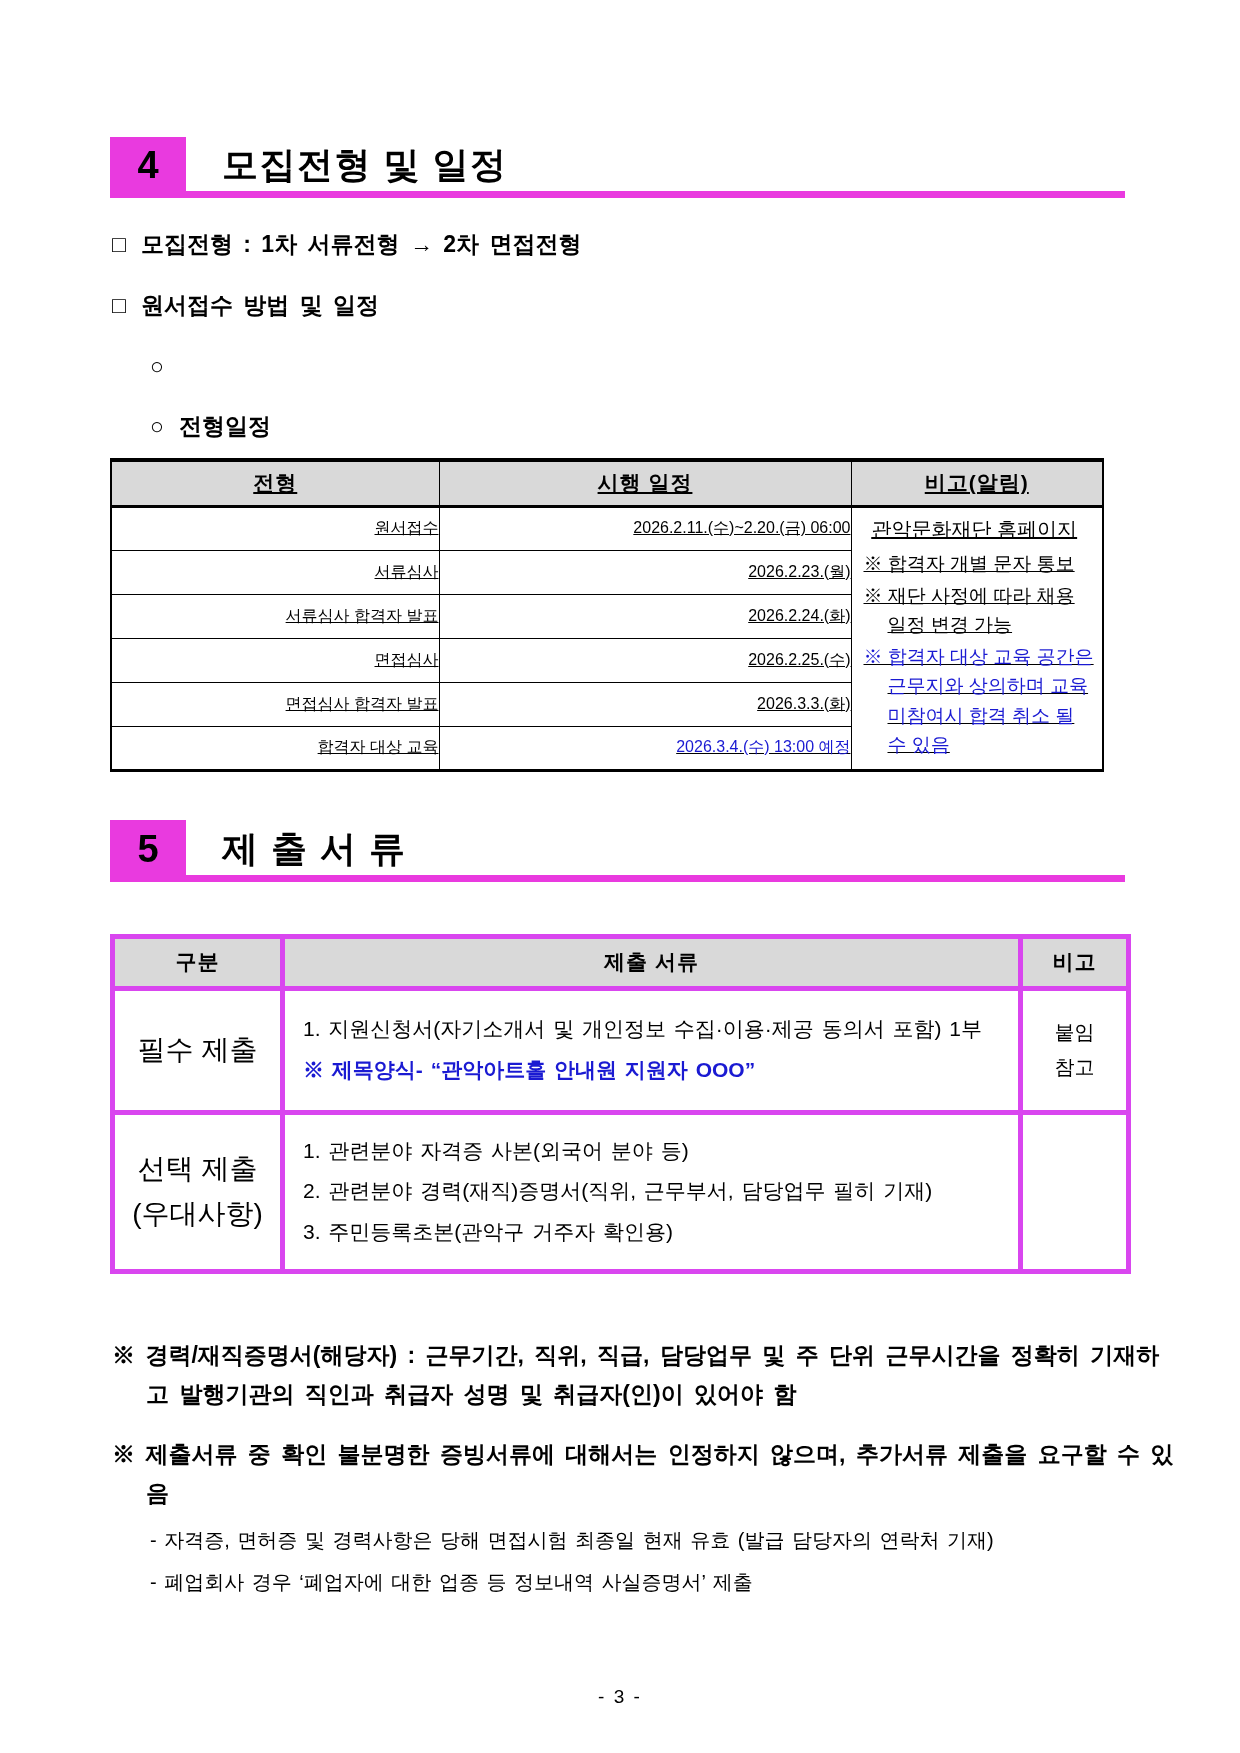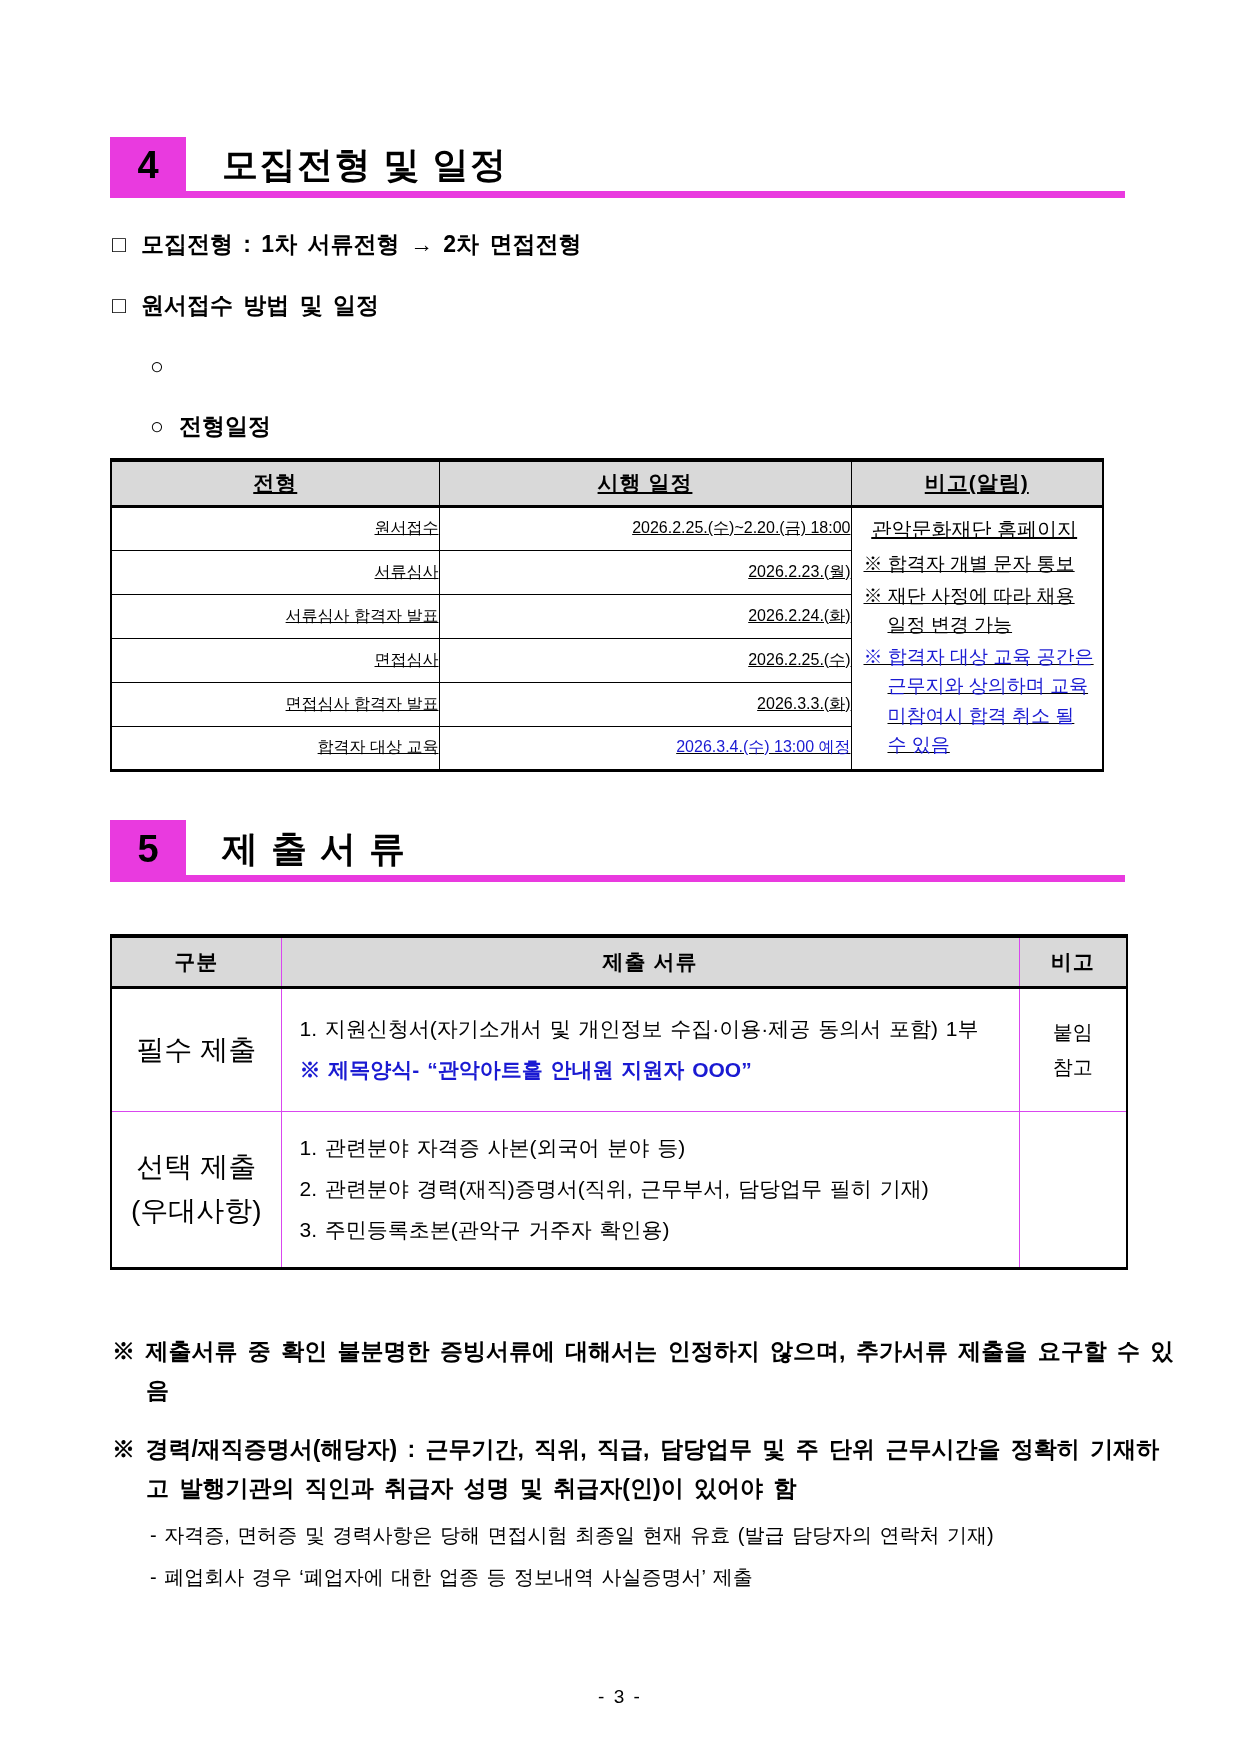--- a/index.html
+++ b/index.html
@@ -40,21 +40,21 @@
     font-size:21px; font-weight:700; border-bottom:3px solid #000; letter-spacing:1px;
   }
   .t1 td.c { text-align:right; height:44px; font-size:16px; font-weight:500; }
   .t1 td.blue-date { color:var(--blue,#1A1AD2); }
   .t1 .note-cell { vertical-align:middle; padding:8px 8px 8px 12px; font-size:19px; font-weight:500; }
   .note-home { display:block; margin:0 0 6px 8px; font-size:20px; text-decoration:underline; }
   .note-item { padding-left:24px; text-indent:-24px; line-height:1.55; margin-top:2px; }
   .note-item.blue { color:var(--blue,#1A1AD2); }
   
   .t2 { width:1016px; margin:52px 0 0 110px; border:2px solid #000; border-top-width:4px; border-bottom-width:3px; }
-  .t2 th, .t2 td { border:1px solid #d946ef; }
+  .t2 th, .t2 td { border:5px solid #d946ef; }
   .t2 th {
     background:var(--headerbg,#D9D9D9); height:52px;
     font-size:21px; font-weight:700; border-bottom:3px solid #000; letter-spacing:1px;
   }
   .t2 td.cat { text-align:center; font-size:28px; font-weight:500; line-height:1.6; }
   .t2 td.docs { padding:16px 18px; font-size:21px; font-weight:500; }
   .t2 .doc-line { line-height:1.95; word-spacing:2px; }
   .t2 .doc-line.blue-bold { color:var(--blue,#1A1AD2); font-weight:700; }
   .t2 td.remark { text-align:center; font-size:20px; font-weight:500; line-height:1.75; }
   .t2 tr.r1 { height:124px; }
@@ -106,21 +106,21 @@
         <col style="width:252px">
       </colgroup>
     <tbody>
         <tr>
       <th>전형</th>
       <th>시행 일정</th>
       <th>비고(알림)</th>
     </tr>
     <tr>
       <td class="c">원서접수</td>
-      <td class="c">2026.2.25.(수)~2.20.(금) 18:00</td>
+      <td class="c">2026.2.11.(수)~2.20.(금) 06:00</td>
       <td class="note-cell" rowspan="6">
         <span class="note-home">관악문화재단 홈페이지</span>
         <div class="note-item">※ 합격자 개별 문자 통보</div>
         <div class="note-item">※ 재단 사정에 따라 채용 일정 변경 가능</div>
         <div class="note-item blue">※ 합격자 대상 교육 공간은 근무지와 상의하며 교육 미참여시 합격 취소 될 수 있음</div>
       </td>
     </tr>
     <tr>
       <td class="c">서류심사</td>
       <td class="c">2026.2.23.(월)</td>
@@ -181,21 +181,21 @@
         <div class="doc-line">1. 관련분야 자격증 사본(외국어 분야 등)</div>
         <div class="doc-line">2. 관련분야 경력(재직)증명서(직위, 근무부서, 담당업무 필히 기재)</div>
         <div class="doc-line">3. 주민등록초본(관악구 거주자 확인용)</div>
       </td>
       <td class="remark"></td>
     </tr>
   </tbody>
     </table>
 
   <div class="fnotes">
+    <div class="fn">※ 경력/재직증명서(해당자) : 근무기간, 직위, 직급, 담당업무 및 주 단위 근무시간을 정확히 기재하고 발행기관의 직인과 취급자 성명 및 취급자(인)이 있어야 함</div>
     <div class="fn">※ 제출서류 중 확인 불분명한 증빙서류에 대해서는 인정하지 않으며, 추가서류 제출을 요구할 수 있음</div>
-    <div class="fn">※ 경력/재직증명서(해당자) : 근무기간, 직위, 직급, 담당업무 및 주 단위 근무시간을 정확히 기재하고 발행기관의 직인과 취급자 성명 및 취급자(인)이 있어야 함</div>
     <div class="fn-sub">- 자격증, 면허증 및 경력사항은 당해 면접시험 최종일 현재 유효 (발급 담당자의 연락처 기재)</div>
     <div class="fn-sub">- 폐업회사 경우 ‘폐업자에 대한 업종 등 정보내역 사실증명서’ 제출</div>
   </div>
 
   <div class="page-num">- 3 -</div>
 
 </div>
 
 </body></html>

